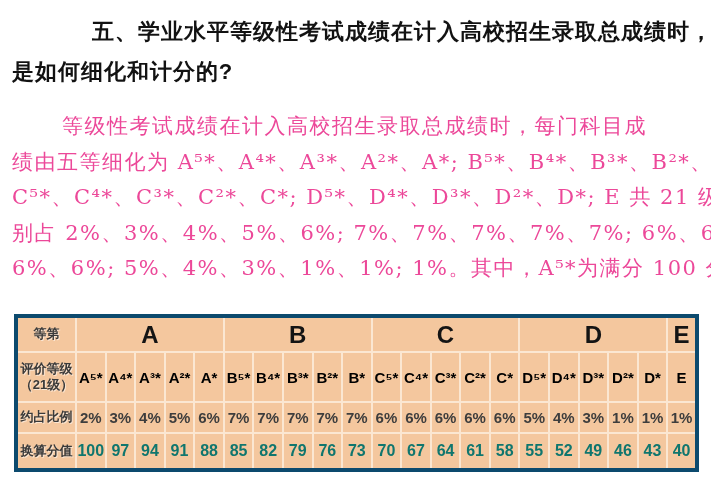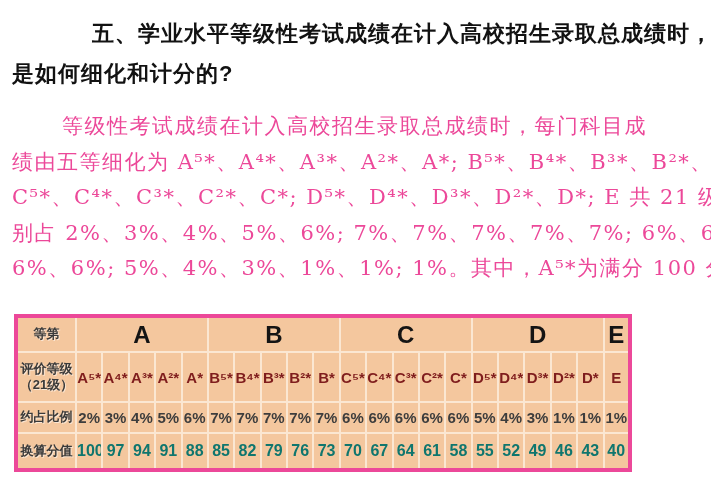--- a/index.html
+++ b/index.html
@@ -12,21 +12,21 @@
     width: 711px;
     height: 500px;
     background: #ffffff;
     overflow: hidden;
     font-family: "DejaVu Serif", "Liberation Serif", serif;
     color: #1c1c1c;
   }
   
   .heading {
     margin: 14px 12px 15px 12px;
-    font-family: Liberation Sans, sans-serif;
+    font-family: Liberation Mono, monospace;
     font-weight: bold;
     font-size: 22px;
     line-height: 40px;
     color: #121212;
     letter-spacing: 1px;
     white-space: nowrap;
   }
   .heading-line1 { padding-left: 80px; }
   
   .paragraph {
@@ -40,23 +40,23 @@
   .body-line.indent { padding-left: 50px; }
   
   .table-wrap {
     position: absolute;
     left: 14px;
     top: 314px;
   }
   table.grade-table {
     border-collapse: collapse;
     table-layout: fixed;
-    width: 618px;
+    width: 685px;
     background: #F4C79E;
-    border: 4px solid #ec4899;
+    border: 4px solid #0c4a6e;
     font-family: "Liberation Sans", "DejaVu Sans", sans-serif;
   }
   table.grade-table td, table.grade-table th {
     border: 2px solid #FBE7D2;
     text-align: center;
     vertical-align: middle;
     padding: 0;
     overflow: hidden;
   }
   .row-label {
@@ -72,21 +72,21 @@
   tr.pct-row     { height: 31px; }
   tr.score-row   { height: 37px; }
   .grade-cell {
     font-size: 24px;
     font-weight: bold;
     color: #141414;
   }
   .level-cell {
     font-size: 15px;
     font-weight: bold;
-    color: #7f1d1d;
+    color: #000000;
     letter-spacing: 0;
   }
   .pct-cell {
     font-size: 15px;
     font-weight: bold;
     color: #3d3d3d;
   }
   .score-cell {
     font-size: 16px;
     font-weight: bold;

